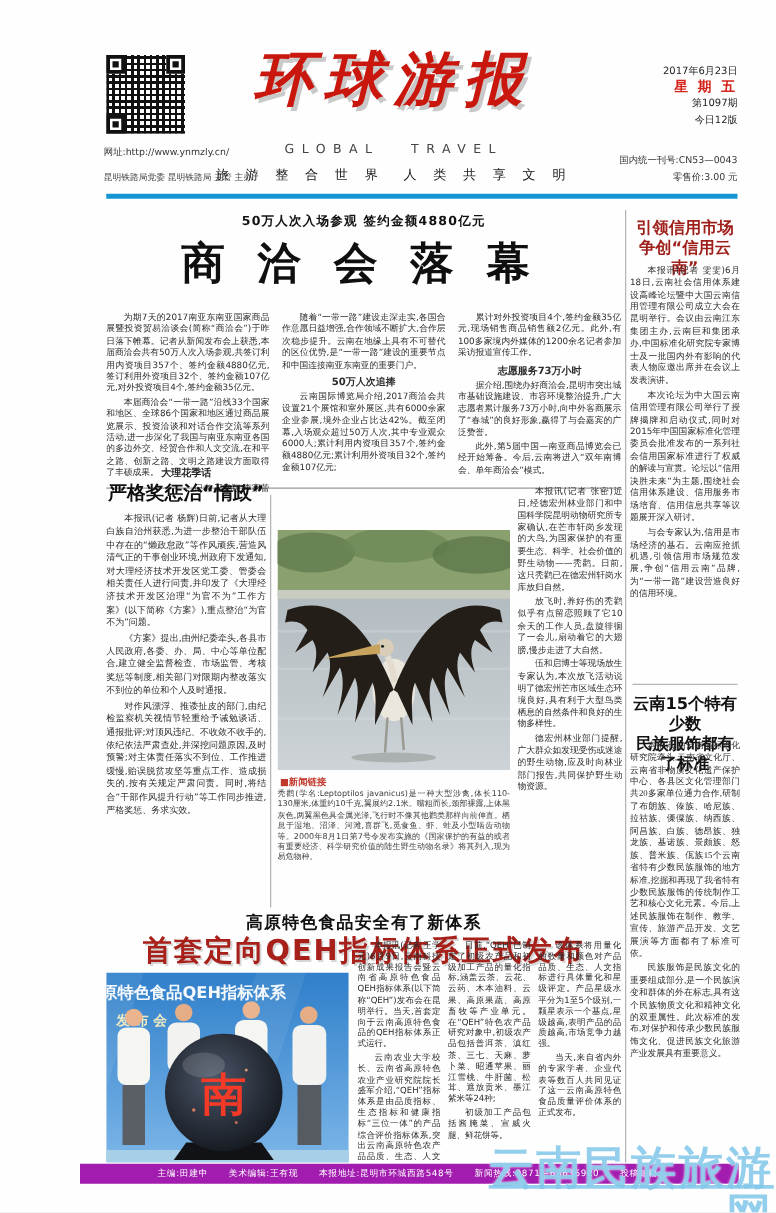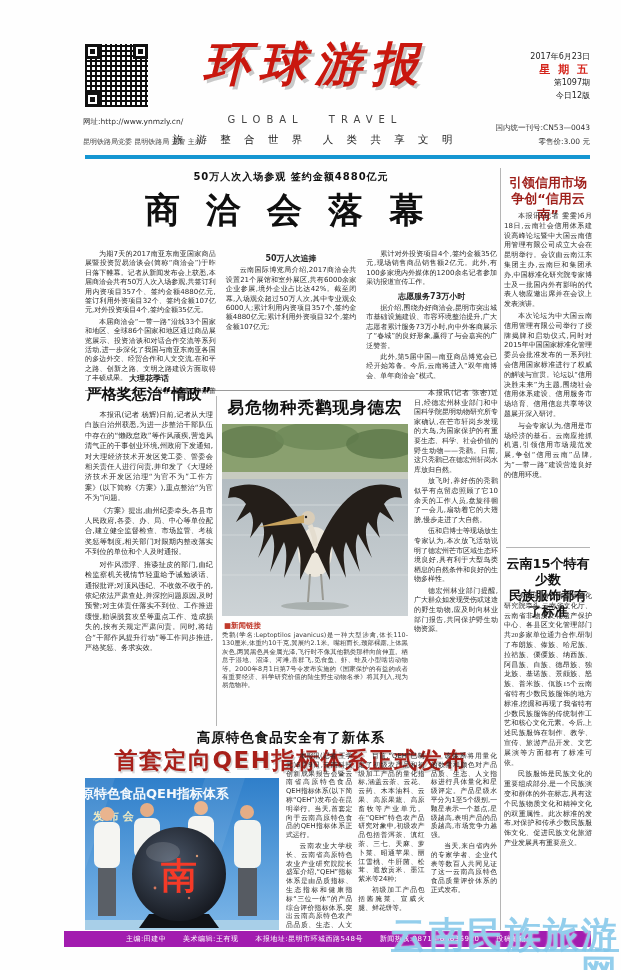--- a/index.html
+++ b/index.html
@@ -113,40 +113,40 @@
   <div class="abs ts-kicker center">50万人次入场参观  签约金额4880亿元</div>
   <div class="abs ts-headline center">商洽会落幕</div>
   <div class="abs ts-cols">
     <div class="ts-col just">
       <p>为期7天的2017南亚东南亚国家商品展暨投资贸易洽谈会(简称“商洽会”)于昨日落下帷幕。记者从新闻发布会上获悉,本届商洽会共有50万人次入场参观,共签订利用内资项目357个、签约金额4880亿元,签订利用外资项目32个、签约金额107亿元,对外投资项目4个,签约金额35亿元。</p>
       <p>本届商洽会“一带一路”沿线33个国家和地区、全球86个国家和地区通过商品展览展示、投资洽谈和对话合作交流等系列活动,进一步深化了我国与南亚东南亚各国的多边外交、经贸合作和人文交流,在和平之路、创新之路、文明之路建设方面取得了丰硕成果。</p>
       <div class="byline">记者 王鹏翔 李家蕾</div>
 
     </div>
     <div class="ts-col just">
+      <p>随着“一带一路”建设走深走实,各国合作意愿日益增强,合作领域不断扩大,合作层次稳步提升。云南在地缘上具有不可替代的区位优势,是“一带一路”建设的重要节点和中国连接南亚东南亚的重要门户。</p>
       <div class="subhead">50万人次追捧</div>
       <p>云南国际博览局介绍,2017商洽会共设置21个展馆和室外展区,共有6000余家企业参展,境外企业占比达42%。截至闭幕,入场观众超过50万人次,其中专业观众6000人;累计利用内资项目357个,签约金额4880亿元;累计利用外资项目32个,签约金额107亿元;</p>
     </div>
     <div class="ts-col just">
       <p>累计对外投资项目4个,签约金额35亿元,现场销售商品销售额2亿元。此外,有100多家境内外媒体的1200余名记者参加采访报道宣传工作。</p>
       <div class="subhead">志愿服务73万小时</div>
       <p>据介绍,围绕办好商洽会,昆明市突出城市基础设施建设、市容环境整治提升,广大志愿者累计服务73万小时,向中外客商展示了“春城”的良好形象,赢得了与会嘉宾的广泛赞誉。</p>
       <p>此外,第5届中国—南亚商品博览会已经开始筹备。今后,云南将进入“双年南博会、单年商洽会”模式。</p>
     </div>
   </div>
 
   <div class="abs la-kicker center">大理花季话</div>
   <div class="abs la-headline center">严格奖惩治“惰政”</div>
   <div class="abs la-body just">
     <p>本报讯(记者 杨辉)日前,记者从大理白族自治州获悉,为进一步整治干部队伍中存在的“懒政怠政”等作风顽疾,营造风清气正的干事创业环境,州政府下发通知,对大理经济技术开发区党工委、管委会相关责任人进行问责,并印发了《大理经济技术开发区治理“为官不为”工作方案》(以下简称《方案》),重点整治“为官不为”问题。</p>
     <p>《方案》提出,由州纪委牵头,各县市人民政府,各委、办、局、中心等单位配合,建立健全监督检查、市场监管、考核奖惩等制度,相关部门对限期内整改落实不到位的单位和个人及时通报。</p>
     <p>对作风漂浮、推诿扯皮的部门,由纪检监察机关视情节轻重给予诫勉谈话、通报批评;对顶风违纪、不收敛不收手的,依纪依法严肃查处,并深挖问题原因,及时预警;对主体责任落实不到位、工作推进缓慢,贻误脱贫攻坚等重点工作、造成损失的,按有关规定严肃问责。同时,将结合“干部作风提升行动”等工作同步推进,严格奖惩、务求实效。</p>
   </div>
 
-  <div class="abs ba-headline center">易危物种秃鹳现身德宏</div>
 
   <svg class="abs ba-photo" viewBox="0 0 186 192" xmlns="http://www.w3.org/2000/svg">
     <defs>
       <linearGradient id="water" x1="0" y1="0" x2="0" y2="1">
         <stop offset="0" stop-color="#b3bcc1"></stop>
           <stop offset="1" stop-color="#cdd3d6"></stop>
       </linearGradient>
     </defs>
     <rect x="0" y="0" width="186" height="54" fill="#8aa06f"></rect>
     <ellipse cx="28" cy="18" rx="34" ry="16" fill="#617c4d" opacity=".8"></ellipse>

